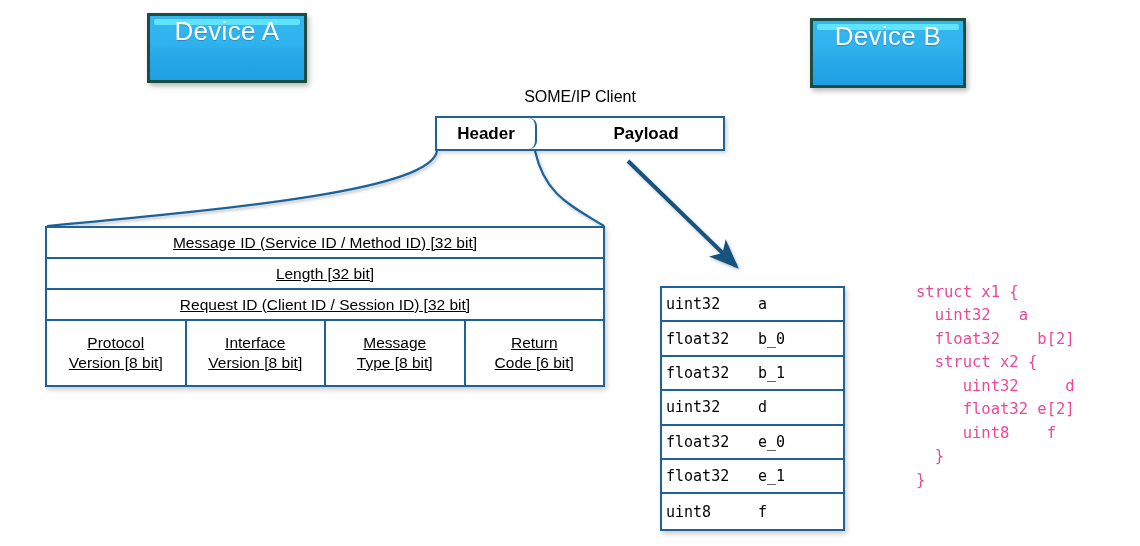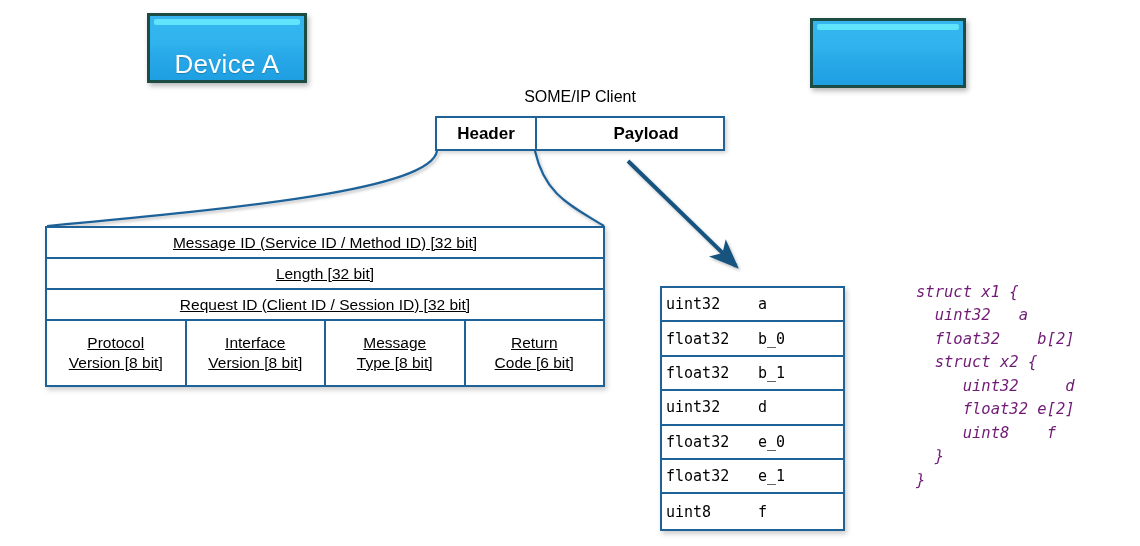--- a/index.html
+++ b/index.html
@@ -33,21 +33,21 @@
   }
 
   
   .device {
     position: absolute;
     box-sizing: border-box;
     border: 3px solid #1d4c45;
     background: linear-gradient(to bottom, #36b6ef 0%, #2fb3ee 42%, #29a9e8 60%, #1e9fe2 100%);
     box-shadow: 2px 3px 5px rgba(0,0,0,0.28);
     display: flex;
-    align-items: flex-end;
+    align-items: flex-start;
     justify-content: center;
   }
   .device .sheen {
     position: absolute;
     left: 4px; right: 4px; top: 3px;
     height: 6px;
     background: #5fe4fb;
     border-radius: 2px;
   }
   .device .dev-label {
@@ -86,21 +86,21 @@
   }
   #someip-box .seg {
     box-sizing: border-box;
     display: flex;
     align-items: center;
     justify-content: center;
     font-size: 17px;
     font-weight: bold;
     color: #000;
   }
-  #someip-box .seg-header { width: 100px; border-right: 2px solid #1f6298; }
+  #someip-box .seg-header { width: 100px; border-right: 2px solid #1f6298; border-radius: 8px; }
   #someip-box .seg-payload { flex: 1; padding-left: 32px; }
 
   
   #header-table {
     position: absolute;
     left: 45px;
     top: 226px;
     width: 560px;
     box-sizing: border-box;
     border: 2px solid #1f6298;
@@ -173,22 +173,21 @@
 
   
   #struct-code {
     position: absolute;
     left: 916px;
     top: 265px;
     font-family: "DejaVu Sans Mono", monospace;
     font-size: 15.5px;
     line-height: 1.52;
     white-space: pre;
-    color: #701a75;
-    font-style: italic;
+    color: #ec4899;
   }
 </style>
 </head>
 <body>
 
 <div id="canvas">
 
   <svg id="wires" viewBox="0 0 1140 546" width="1140" height="546">
     <defs>
       <marker id="ah" markerWidth="9" markerHeight="9" refX="7.2" refY="3.2" orient="auto" markerUnits="strokeWidth">
@@ -220,20 +219,21 @@
     </g>
   </svg>
 
   <div class="device" id="device-a">
     <span class="sheen"></span>
     <span class="dev-label">Device A</span>
   </div>
 
   <div class="device" id="device-b">
     <span class="sheen"></span>
+    <span class="dev-label">Device B</span>
   </div>
 
   <div id="someip-caption">SOME/IP Client</div>
 
   <div id="someip-box">
     <div class="seg seg-header">Header</div>
     <div class="seg seg-payload">Payload</div>
   </div>
 
   <div id="header-table">

